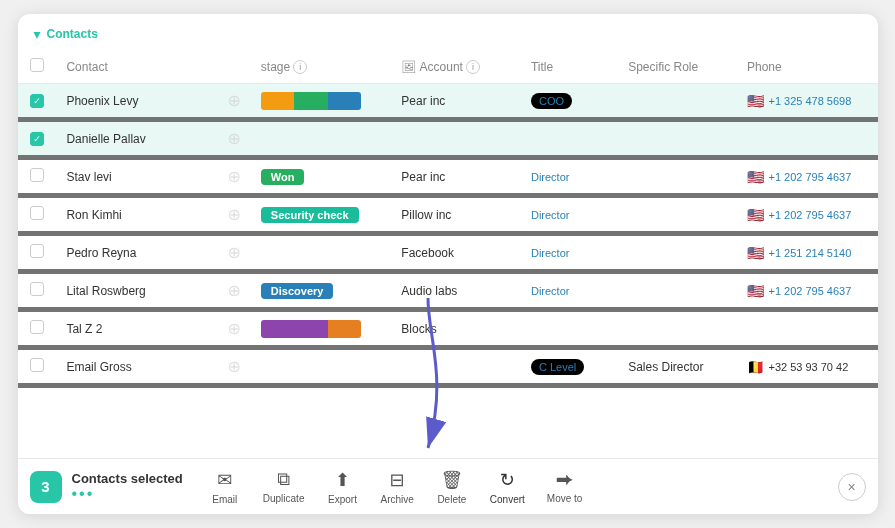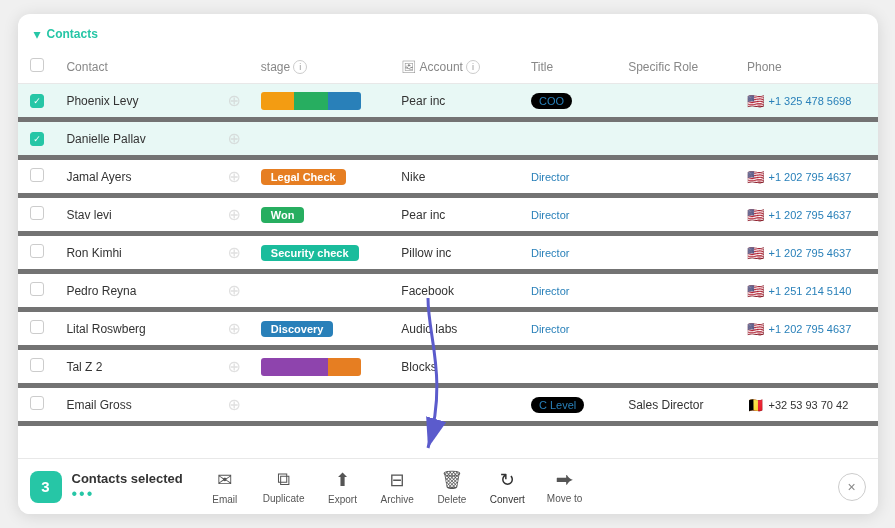--- a/index.html
+++ b/index.html
@@ -348,41 +348,20 @@
       <div class="contact-cell">
         <span class="contact-name">Danielle Pallav</span>
         <span class="add-icon">⊕</span>
       </div>
     </td>
     <td></td>
     <td></td>
     <td></td>
     <td></td>
     <td></td>
-  </tr>
-          <tr>
-    <td>
-      <div class="checkbox "></div>
-    </td>
-    <td>
-      <div class="contact-cell">
-        <span class="contact-name">Jamal Ayers</span>
-        <span class="add-icon">⊕</span>
-      </div>
-    </td>
-    <td><span class="stage-badge stage-legal">Legal Check</span></td>
-    <td>Nike</td>
-    <td><span class="director-badge">Director</span></td>
-    <td></td>
-    <td>
-    <div class="phone-cell">
-      <span class="flag">🇺🇸</span>
-      <span class="phone-blue">+1 202 795 4637</span>
-    </div>
-            </td>
   </tr>
           <tr>
     <td>
       <div class="checkbox "></div>
     </td>
     <td>
       <div class="contact-cell">
         <span class="contact-name">Stav levi</span>
         <span class="add-icon">⊕</span>
       </div>

